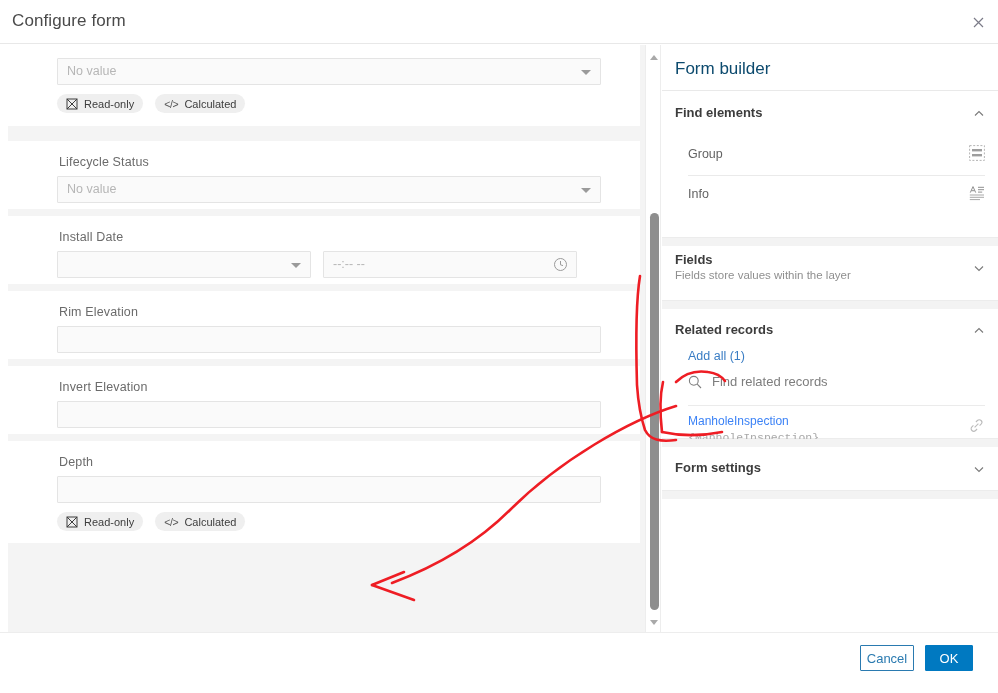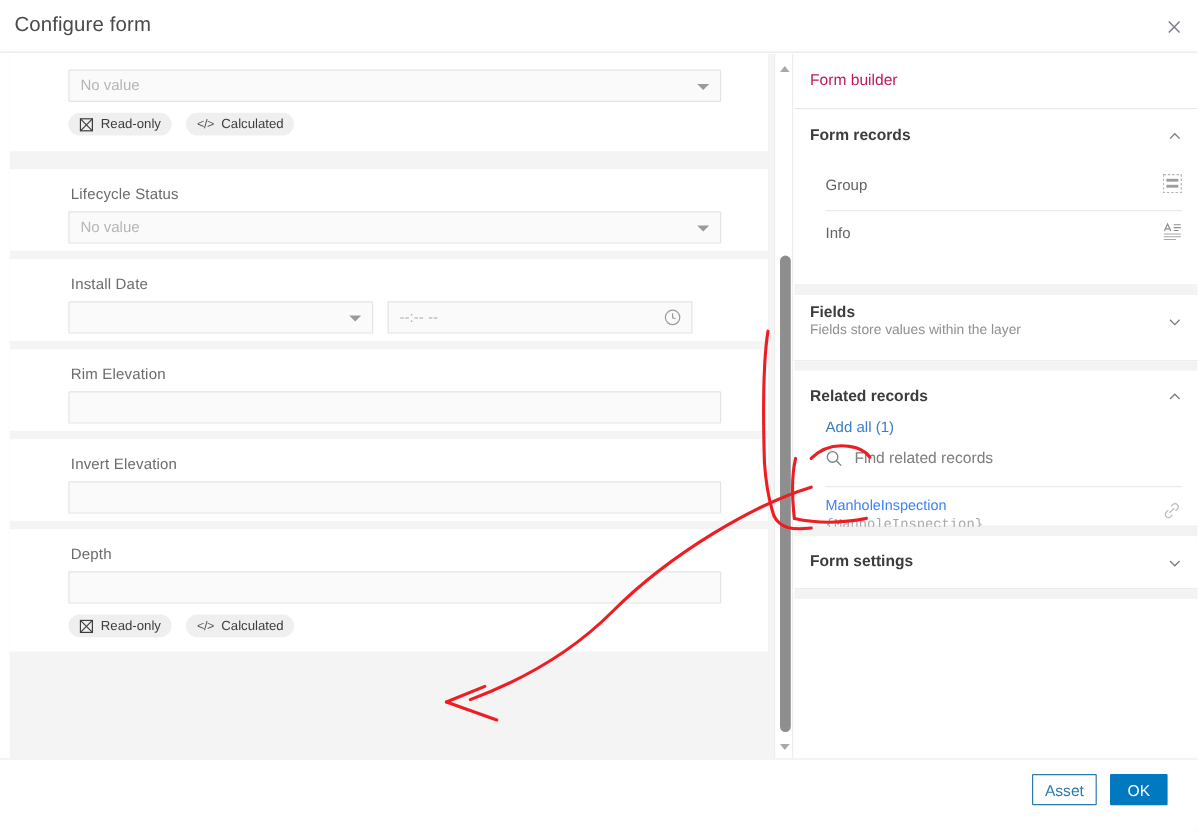--- a/index.html
+++ b/index.html
@@ -137,21 +137,21 @@
     position: absolute; left: 662px; top: 45px;
     width: 336px; height: 587px;
     background: #ffffff;
   }
   .rp-header {
     position: absolute; left: 0; top: 0; width: 336px; height: 46px;
     border-bottom: 1px solid #e9e9e9;
   }
   .rp-header .t {
     position: absolute; left: 13px; top: 14px;
-    font-size: 13px; color: #be185d;
+    font-size: 17px; color: #0c4a6e;
   }
   .section {
     position: absolute; left: 0; width: 336px;
     background: #ffffff;
     border-bottom: 1px solid #ececec;
   }
   .sec-head {
     position: relative; height: 44px; cursor: pointer;
   }
   .sec-head .st {
@@ -362,21 +362,21 @@
   </div>
 
   <div class="rpanel">
 
     <div class="rp-header">
       <div class="t">Form builder</div>
     </div>
 
     <div class="section" style="top:47px; height:146px;">
       <div class="sec-head">
-        <div class="st">Form records</div>
+        <div class="st">Find elements</div>
         <div class="chev">
           <svg width="10" height="10" viewBox="0 0 10 10">
               <path d="M1 6.5 L5 2.5 L9 6.5" fill="none" stroke="#7a7a7a" stroke-width="1.1"></path>
             </svg>
         </div>
       </div>
       <div class="elem-row">
         <span class="lbl">Group</span>
         <span class="ico">
           <svg width="16" height="16" viewBox="0 0 16 16">
@@ -457,21 +457,21 @@
               <path d="M1 3.5 L5 7.5 L9 3.5" fill="none" stroke="#7a7a7a" stroke-width="1.1"></path>
             </svg>
         </div>
       </div>
     </div>
 
     <div class="sec-sep" style="top:446px;"></div>
   </div>
 
   <div class="footer">
-    <button class="btn btn-cancel">Asset</button>
+    <button class="btn btn-cancel">Cancel</button>
     <button class="btn btn-ok">OK</button>
   </div>
 
   <svg class="annot" viewBox="0 0 998 693">
     <g fill="none" stroke="#ee1d24" stroke-width="2.6" stroke-linecap="round" stroke-linejoin="round">
 
       <path d="M640 276 C636 300 636 350 637 385 C638 400 640 415 645 430
                C650 440 660 442 676 440"></path>
 
       <path d="M676 382 C684 374 695 370 708 372 C716 373 722 377 725 381"></path>

